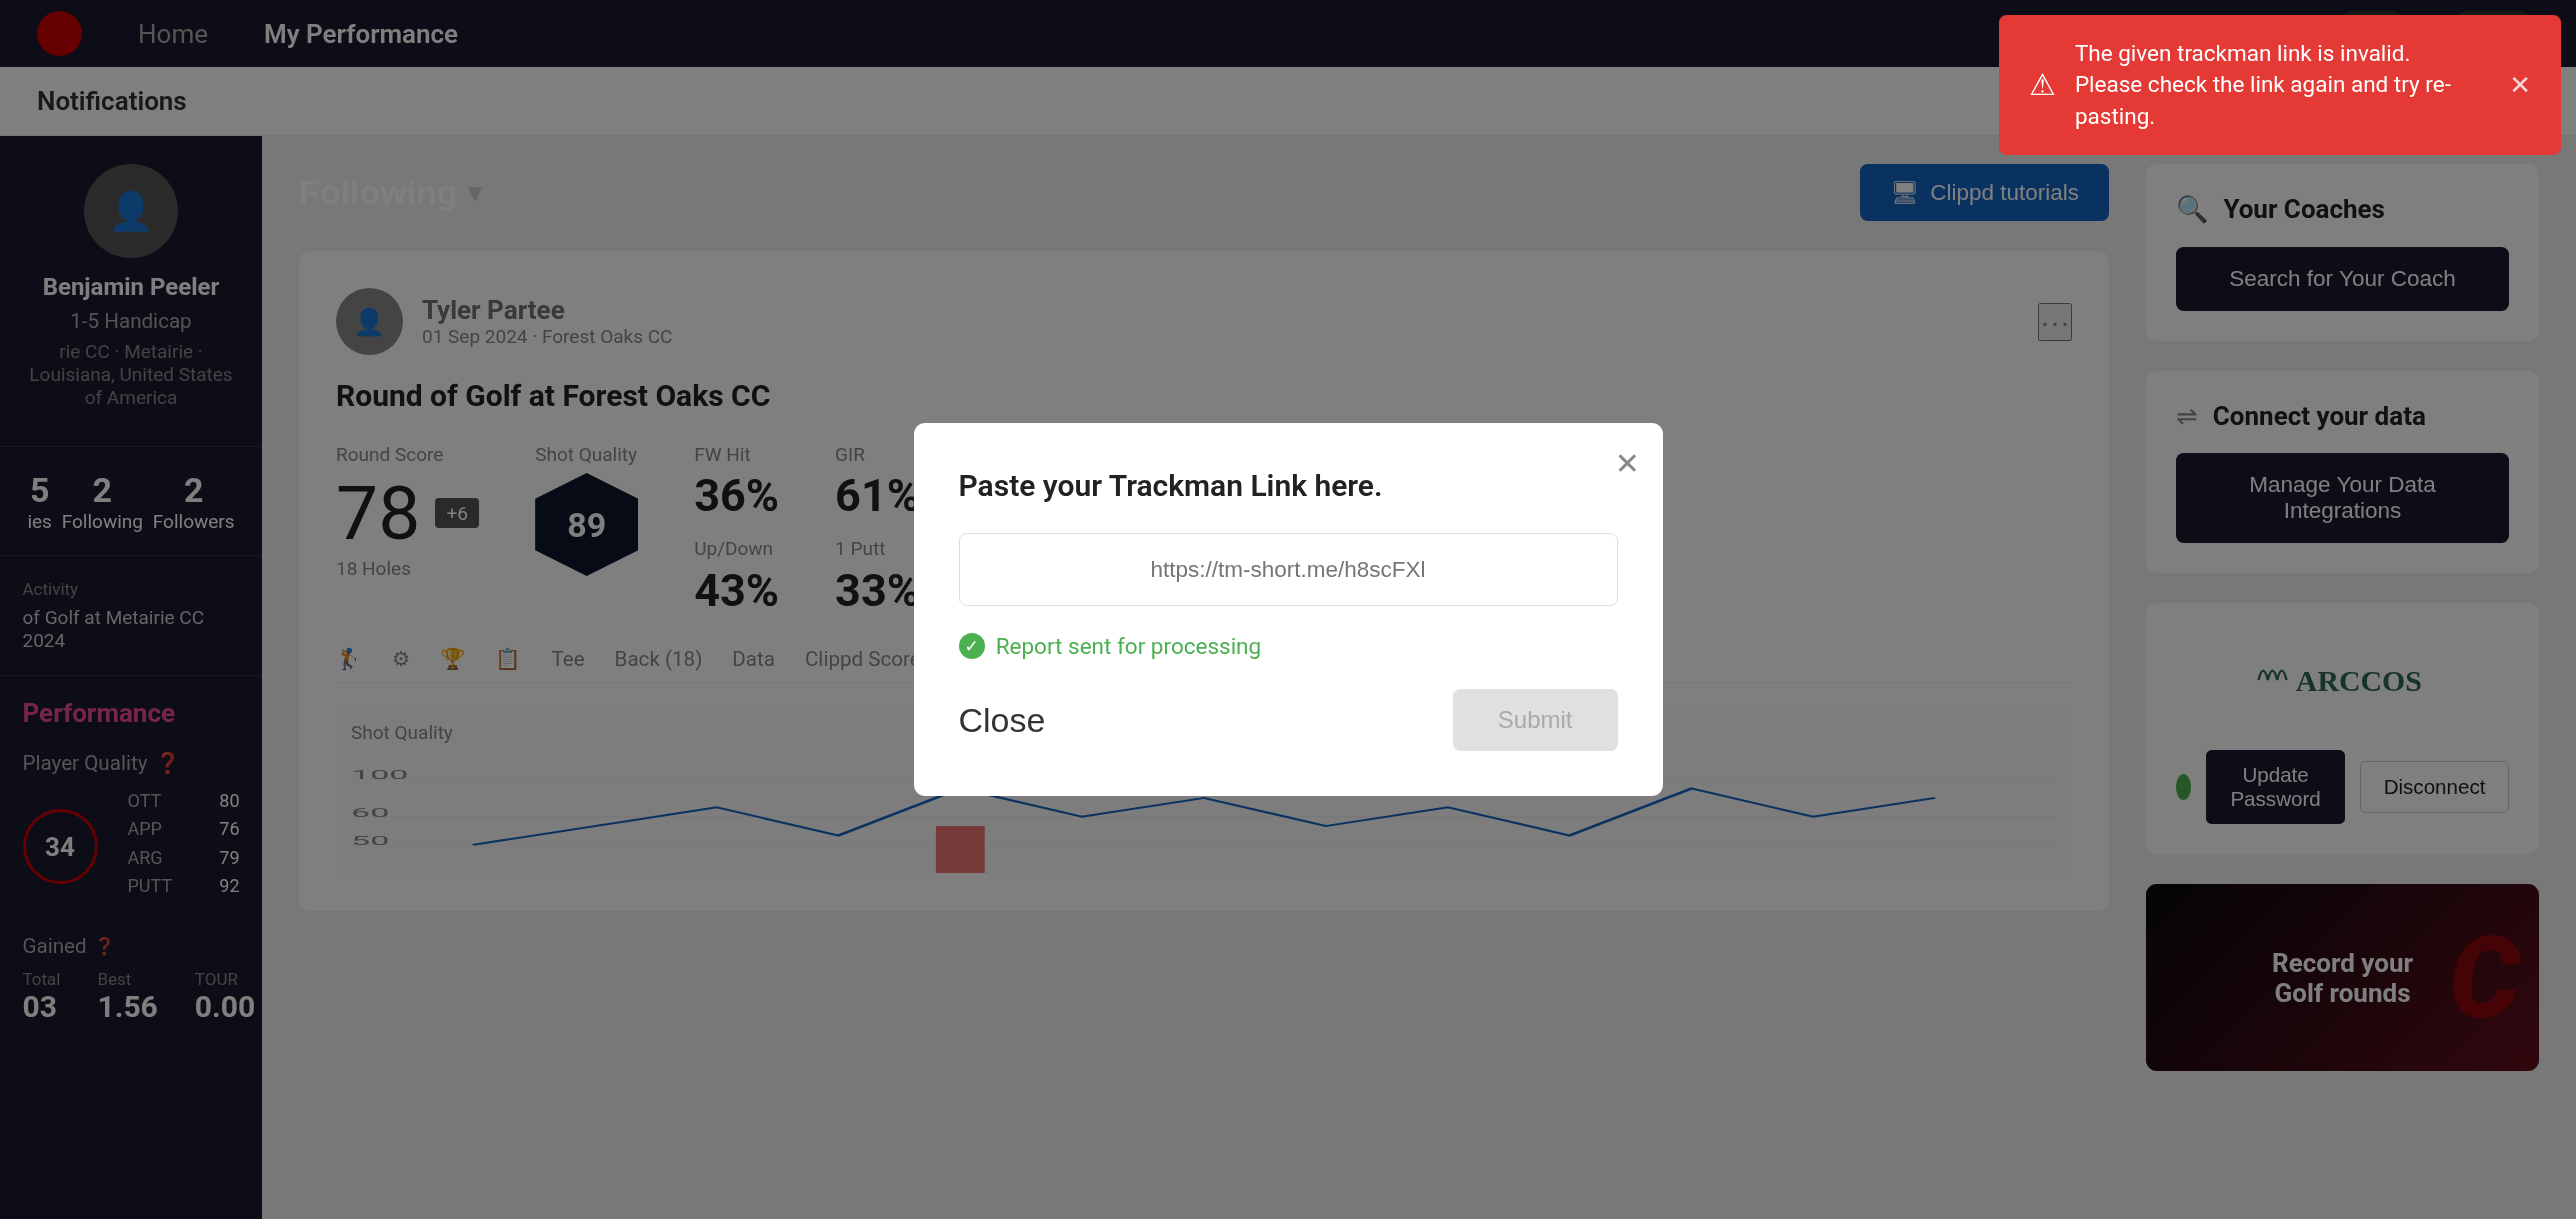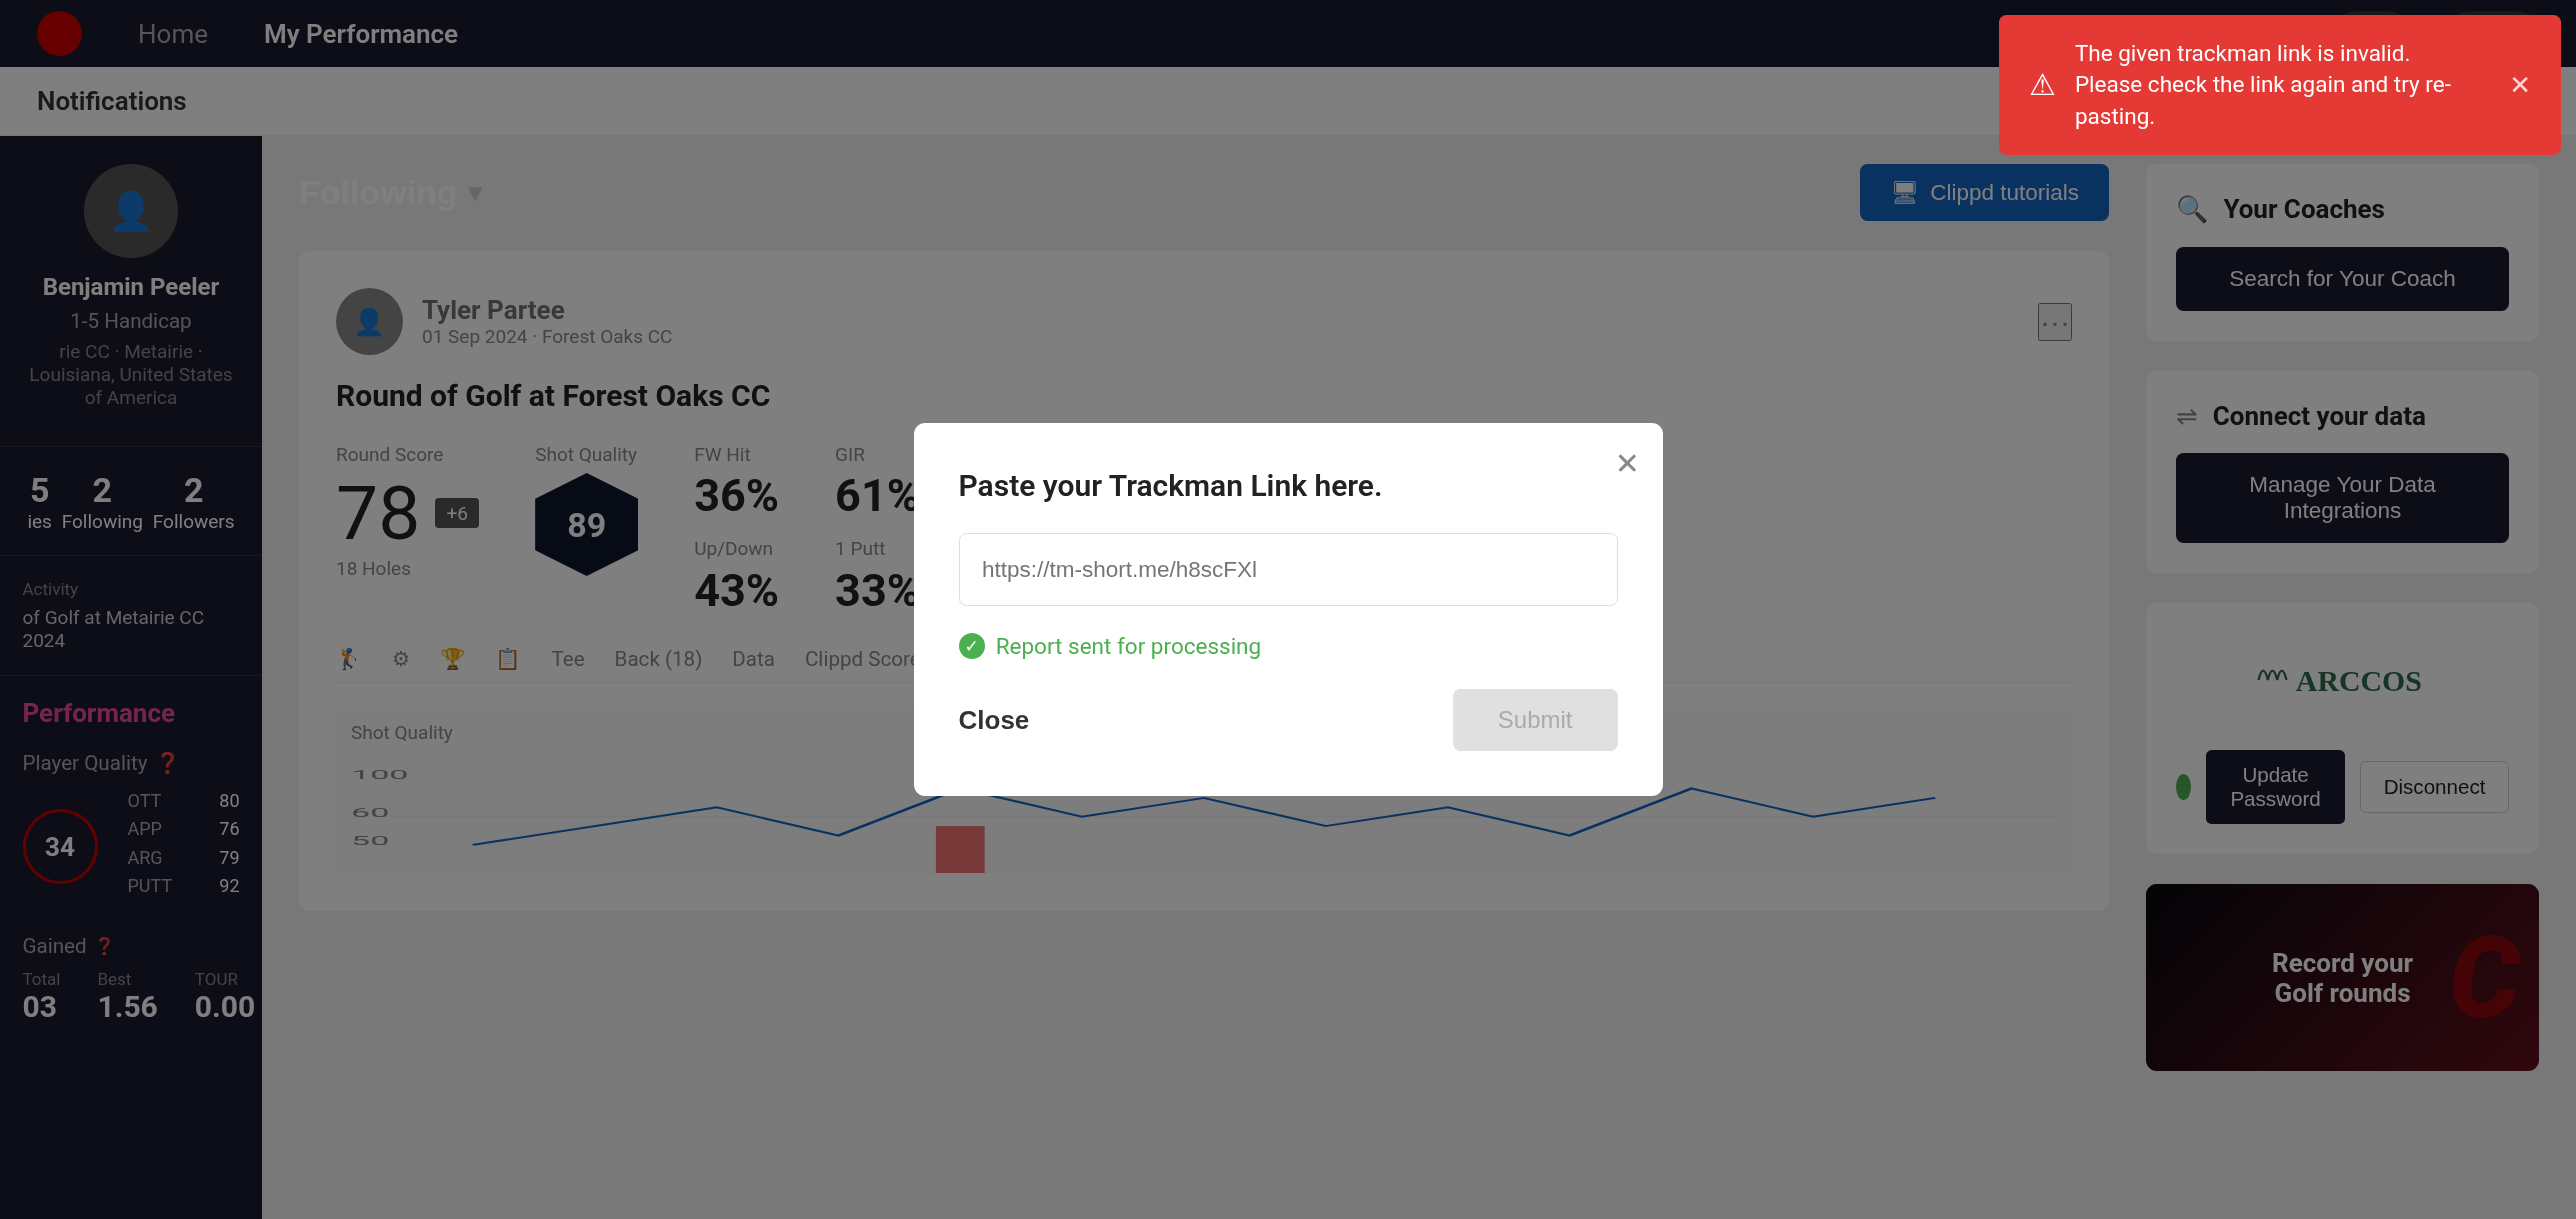--- a/index.html
+++ b/index.html
@@ -92,24 +92,24 @@
     .record-card { background: #1a1a2e; border-radius: 11.2px; overflow: hidden; position: relative; height: 187px; display: flex; align-items: center; justify-content: center; }
     .record-text { color: #fff; font-size: 26px; font-weight: 700; text-align: center; z-index: 2; }
     .record-overlay { position: absolute; inset: 0; background: linear-gradient(135deg, rgba(0,0,0,0.7) 0%, rgba(204,0,0,0.4) 100%); }
     .clippd-c { position: absolute; right: 19px; top: 50%; transform: translateY(-50%); font-size: 112px; font-weight: 900; color: rgba(204,0,0,0.5); font-style: italic; }
 
     
     .dialog-overlay { position: fixed; inset: 0; background: rgba(0,0,0,0.5); z-index: 200; display: flex; align-items: center; justify-content: center; }
     .dialog { background: #fff; border-radius: 11.2px; padding: 45px; width: 749px; position: relative; }
     .dialog-title { font-size: 30px; font-weight: 600; color: #222; margin-bottom: 30px; }
     .dialog-close { position: absolute; top: 22.5px; right: 22.5px; font-size: 30px; color: #888; cursor: pointer; background: none; border: none; }
-    .dialog-input { width: 100%; border: 1.4px solid #ddd; border-radius: 7.5px; padding: 22.5px; font-size: 22.5px; color: #aaa; outline: none; margin-bottom: 27px; }
+    .dialog-input { width: 100%; border: 1.4px solid #ddd; border-radius: 7.5px; padding: 22.5px; font-size: 22.5px; color: #aaa; outline: none; margin-bottom: 27px; text-align: center; }
     .dialog-success { display: flex; align-items: center; gap: 11.2px; color: #4caf50; font-size: 22.5px; margin-bottom: 30px; }
     .dialog-actions { display: flex; justify-content: space-between; align-items: center; }
-    .dialog-close-btn { background: none; border: none; font-size: 26px; color: #333; cursor: pointer; font-weight: 700; }
+    .dialog-close-btn { background: none; border: none; font-size: 34px; color: #333; cursor: pointer; font-weight: 400; }
     .dialog-submit-btn { background: #e0e0e0; color: #aaa; border: none; border-radius: 7.5px; padding: 17px 45px; font-size: 24px; cursor: not-allowed; }
 
     
     .notifications-header { position: fixed; top: 67px; left: 0; right: 0; background: #fff; padding: 19px 37px; border-bottom: 0.9px solid #eee; z-index: 90; font-size: 26px; font-weight: 600; color: #333; }
   </style>
 </head>
 <body>
 
 <nav class="nav">
   <div class="nav-logo"></div>

